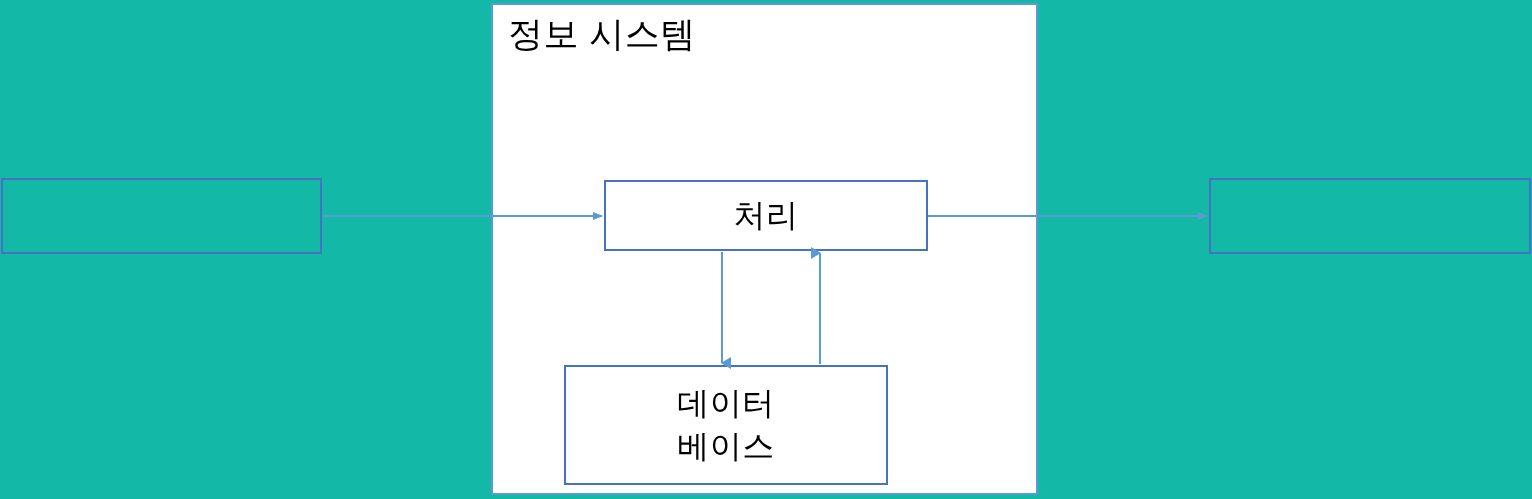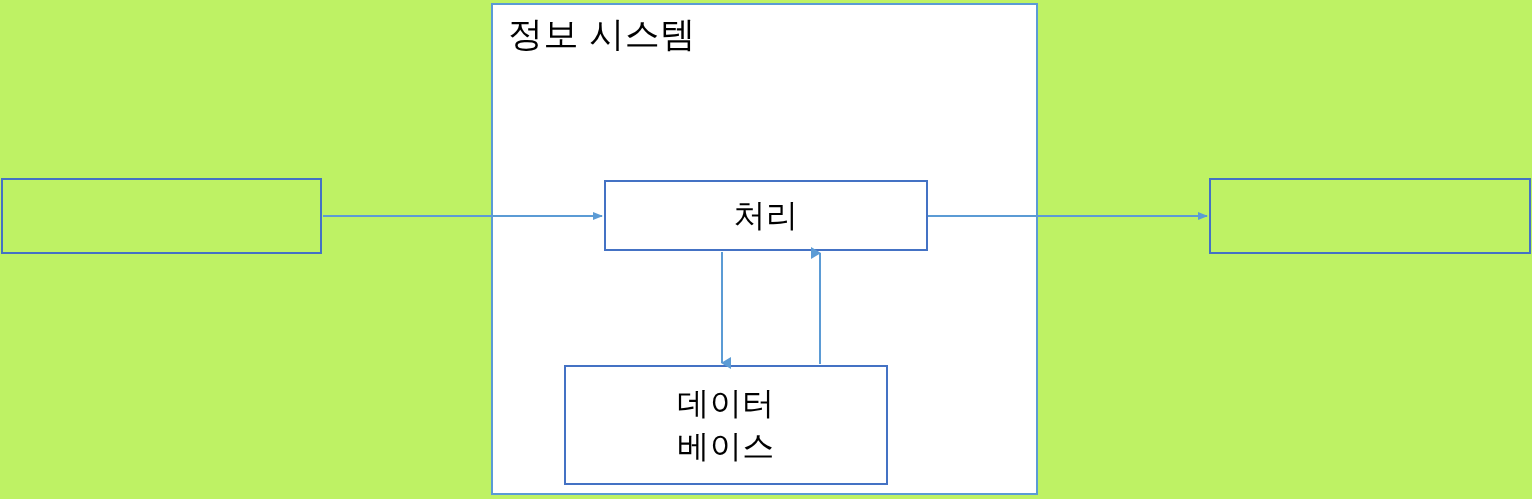--- a/index.html
+++ b/index.html
@@ -4,21 +4,21 @@
 <style>
   html, body {
     margin: 0;
     padding: 0;
     background: #000000;
   }
   #canvas {
     position: relative;
     width: 1532px;
     height: 499px;
-    background: #bef264;
+    background: #14b8a6;
     overflow: hidden;
     font-family: "Liberation Sans", "DejaVu Sans", sans-serif;
   }
 
   
   .system-boundary {
     position: absolute;
     left: 491px;
     top: 3px;
     width: 547px;

